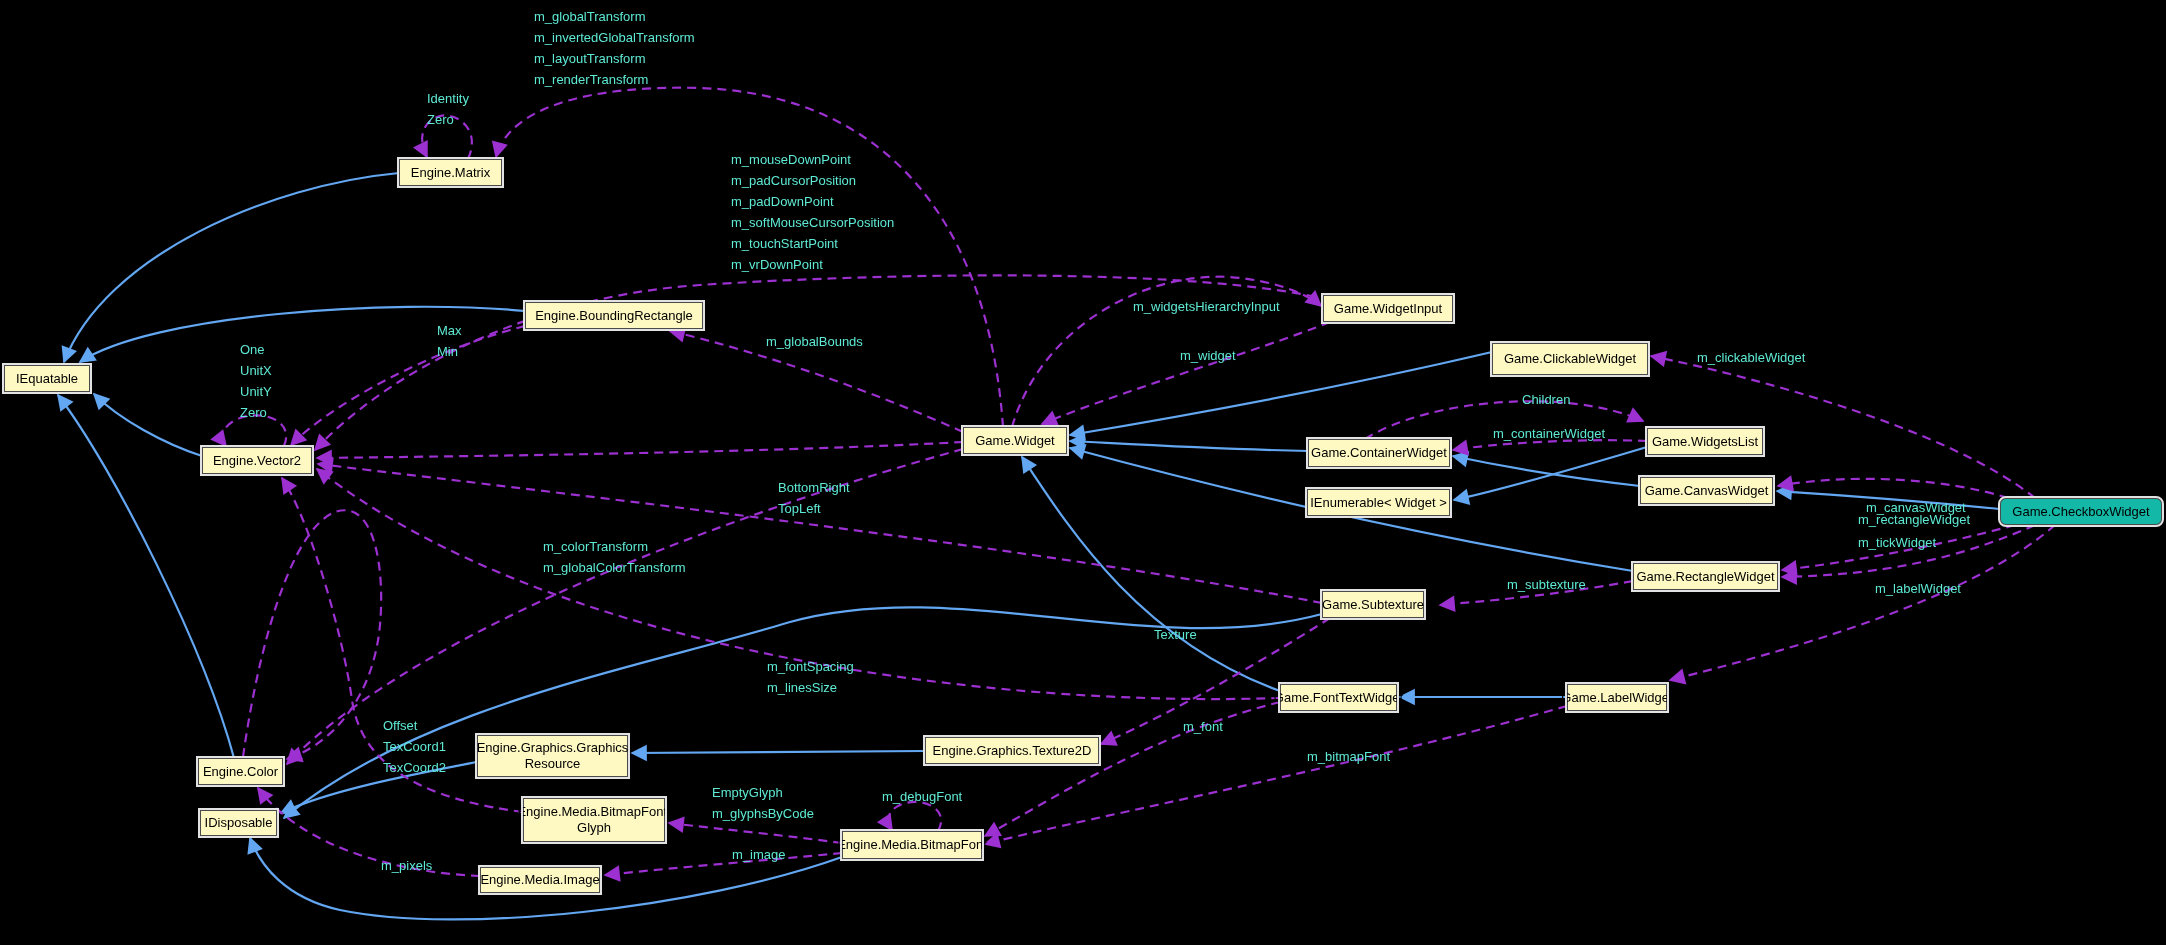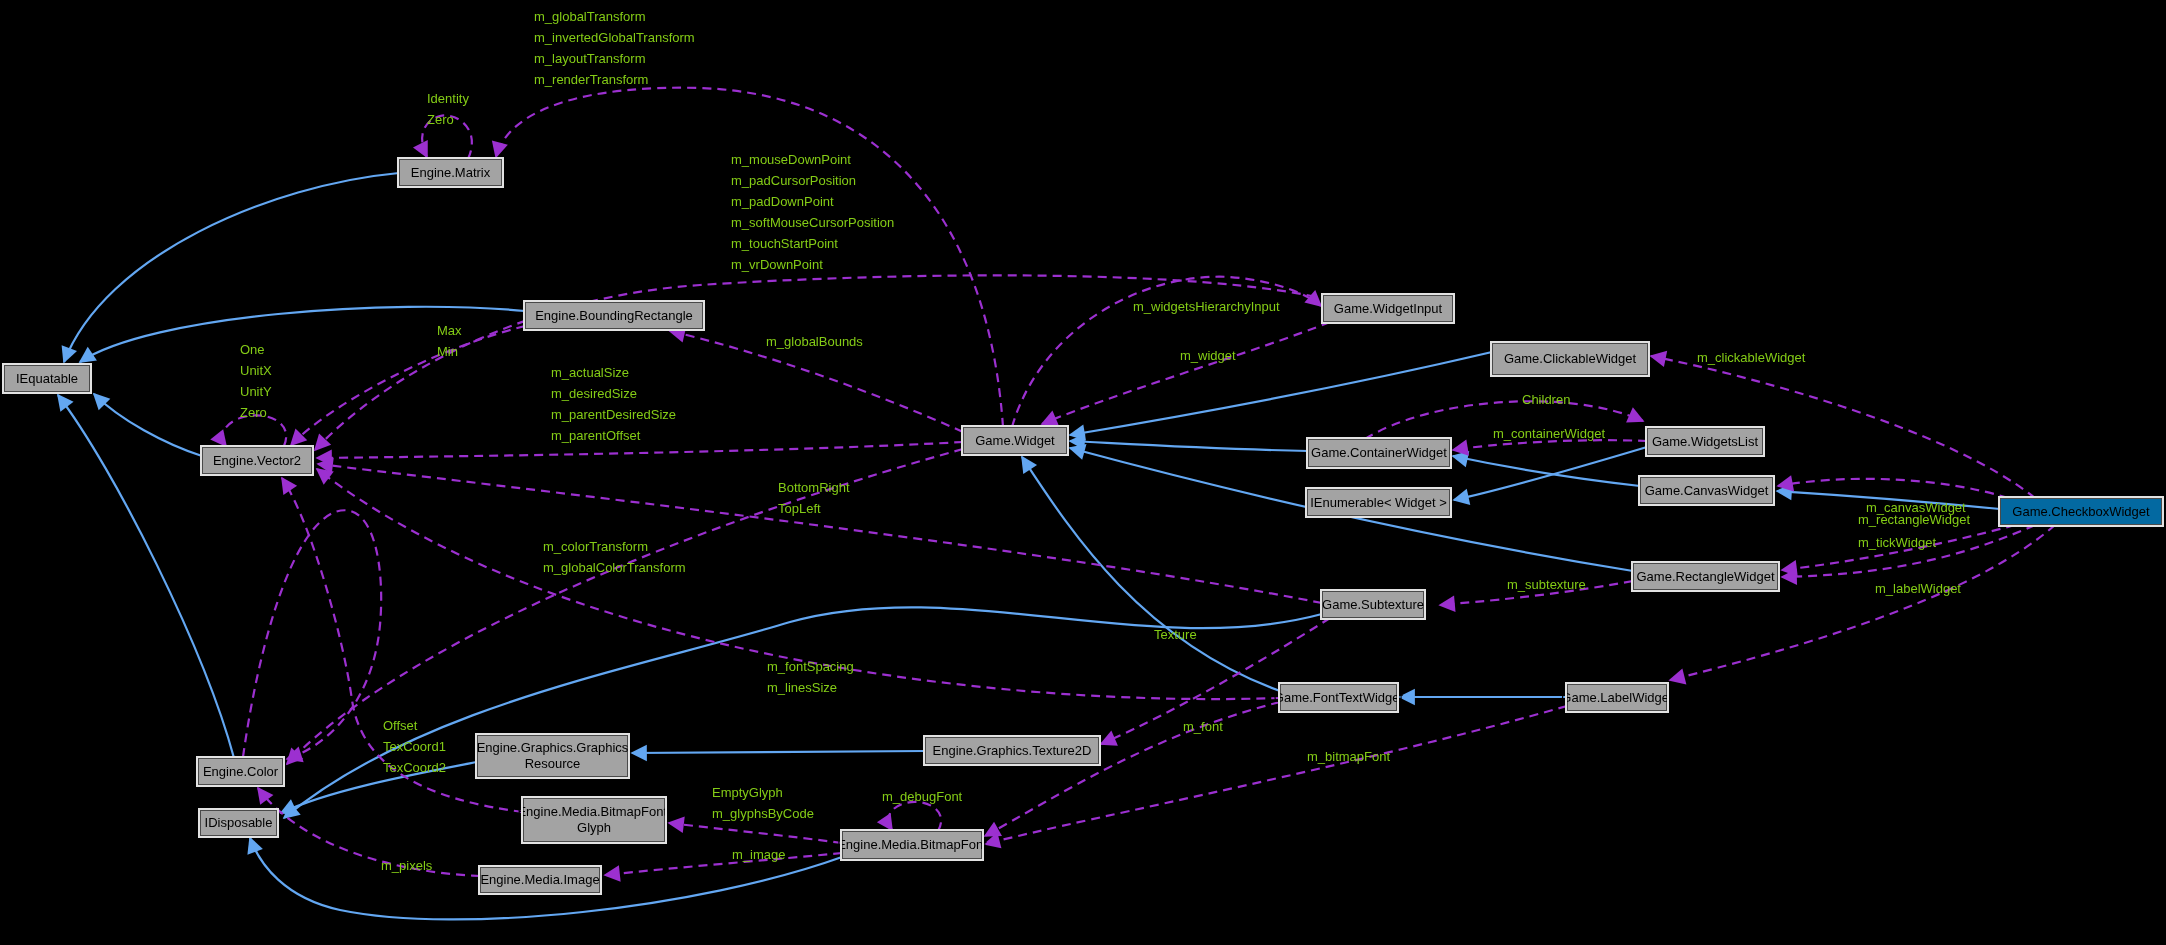--- a/index.html
+++ b/index.html
@@ -1,24 +1,24 @@
 <!DOCTYPE html>
 <html><head>
 <meta charset="utf-8">
 <style>
   html,body{margin:0;padding:0;background:#000;}
   #diagram{position:relative;width:2166px;height:945px;background:#000;overflow:hidden;
            font-family:"Liberation Sans",sans-serif;}
   #edges{position:absolute;left:0;top:0;width:2166px;height:945px;}
-  .node{position:absolute;background:#a3a3a3;color:#000;border:1px solid #4a4a4a;
+  .node{position:absolute;background:#fef9c3;color:#000;border:1px solid #4a4a4a;
         outline:2px solid #e2e2e2;display:flex;align-items:center;justify-content:center;
         text-align:center;font:13px/16px "Liberation Sans",sans-serif;white-space:pre-line;
         box-sizing:border-box;}
-  .node.focus{background:#0369a1;}
-  .elabel{position:absolute;color:#84cc16;font:13px/21px "Liberation Sans",sans-serif;
+  .node.focus{background:#14b8a6;border-radius:6px;}
+  .elabel{position:absolute;color:#5eead4;font:13px/21px "Liberation Sans",sans-serif;
           white-space:pre-line;}
 </style>
 </head>
 <body>
 
 <div id="diagram">
 
   <svg id="edges" width="2166" height="945" viewBox="0 0 2166 945">
     <defs>
       <marker id="ab" viewBox="0 0 12 12" refX="10" refY="6" markerWidth="9" markerHeight="9" orient="auto">
@@ -119,24 +119,20 @@
 m_vrDownPoint</span>
   <span class="elabel" style="left:1133px;top:296px">m_widgetsHierarchyInput</span>
   <span class="elabel" style="left:1180px;top:345px">m_widget</span>
   <span class="elabel" style="left:766px;top:331px">m_globalBounds</span>
   <span class="elabel" style="left:437px;top:320px">Max
 Min</span>
   <span class="elabel" style="left:240px;top:339px">One
 UnitX
 UnitY
 Zero</span>
-  <span class="elabel" style="left:551px;top:362px">m_actualSize
-m_desiredSize
-m_parentDesiredSize
-m_parentOffset</span>
   <span class="elabel" style="left:1697px;top:347px">m_clickableWidget</span>
   <span class="elabel" style="left:1522px;top:389px">Children</span>
   <span class="elabel" style="left:1493px;top:423px">m_containerWidget</span>
   <span class="elabel" style="left:1866px;top:497px">m_canvasWidget</span>
   <span class="elabel" style="left:1858px;top:509px">m_rectangleWidget</span>
   <span class="elabel" style="left:1858px;top:532px">m_tickWidget</span>
   <span class="elabel" style="left:1875px;top:578px">m_labelWidget</span>
   <span class="elabel" style="left:1507px;top:574px">m_subtexture</span>
   <span class="elabel" style="left:778px;top:477px">BottomRight
 TopLeft</span>

